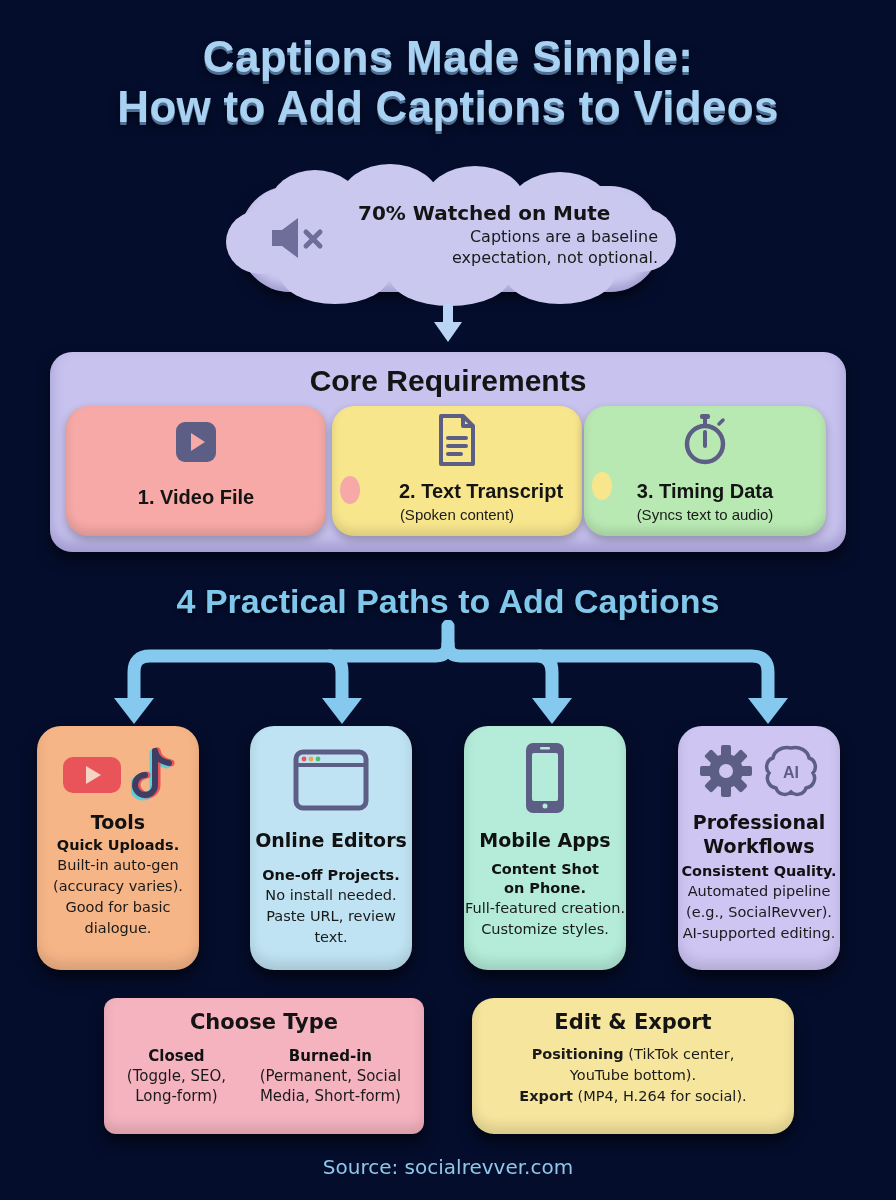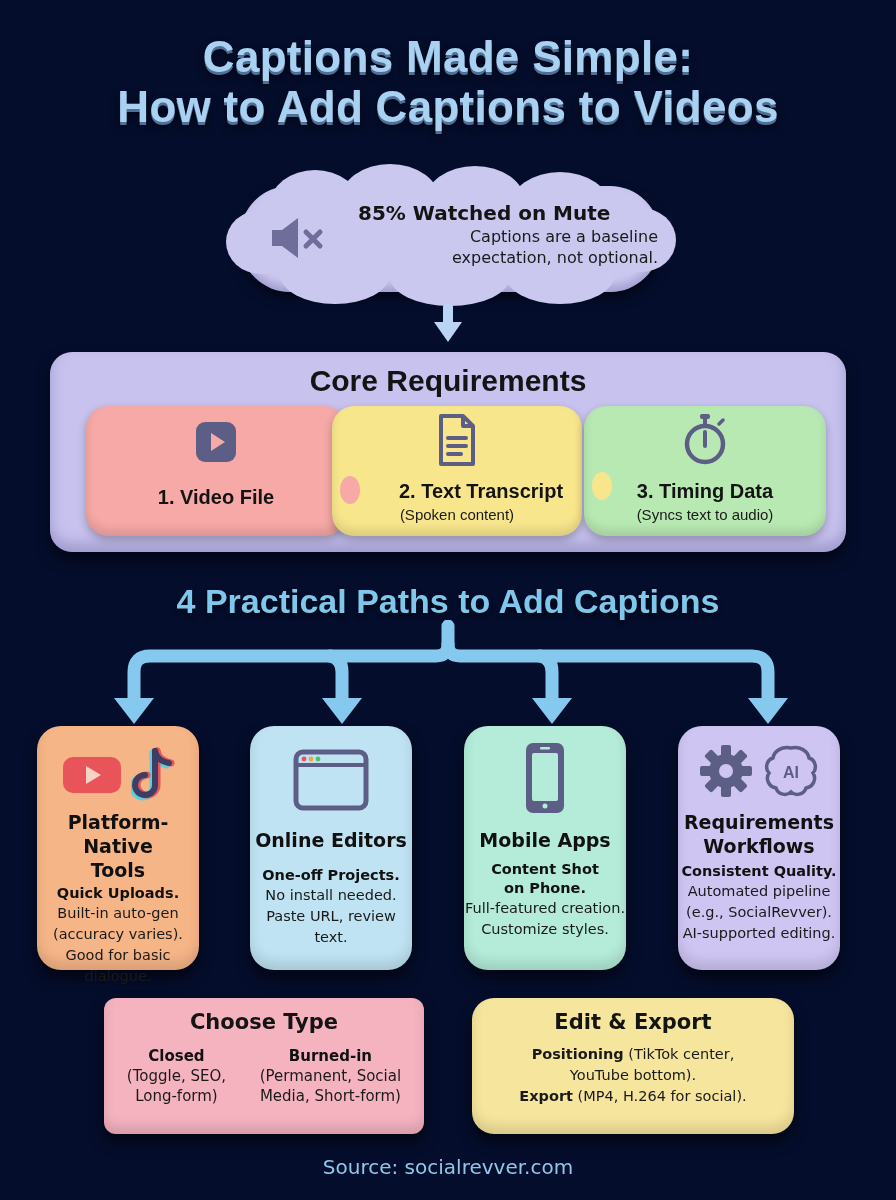--- a/index.html
+++ b/index.html
@@ -19,21 +19,21 @@
   .cloud-sub { font-size: 16px; line-height: 21px; color: #1a1a1a; text-align: right; }
 
   .arrow-down { position: absolute; left: 432px; top: 304px; width: 32px; height: 40px; }
 
   .core { position: absolute; left: 50px; top: 352px; width: 796px; height: 200px;
     background: #c7c2ee; border-radius: 22px; box-shadow: inset 0 -8px 14px rgba(90,80,150,.35), 0 8px 14px rgba(0,0,0,.5); }
   .core-title { position: absolute; left: 0; top: 12px; width: 100%; text-align: center;
     font-family: "Liberation Sans", sans-serif; font-weight: 700; font-size: 30px; color: #141414; }
   .req { position: absolute; top: 54px; height: 130px; border-radius: 22px;
     box-shadow: inset 0 -6px 10px rgba(0,0,0,.12), 0 4px 8px rgba(0,0,0,.25); text-align: center; }
-  .req1 { left: 36px; width: 260px; background: #f6a9a6; }
+  .req1 { left: 16px; width: 260px; background: #f6a9a6; }
   .req2 { left: 282px; width: 250px; background: #f8e68d; }
   .req3 { left: 534px; width: 242px; background: #b9e9b3; }
   .req-icon { position: absolute; left: 50%; transform: translateX(-50%); top: 14px; }
   .req-label { position: absolute; left: 0; width: 100%; font-family: "Liberation Sans", sans-serif; font-weight: 700; font-size: 20px; color: #141414; }
   .req-sub { position: absolute; left: 0; width: 100%; font-family: "Liberation Sans", sans-serif; font-size: 15px; color: #1a1a1a; }
   .connector { position: absolute; width: 22px; height: 30px; border-radius: 50%; top: 110px; }
 
   .paths-title { position: absolute; left: 0; top: 582px; width: 896px; text-align: center;
     color: #7fc8ec; font-family: "Liberation Sans", sans-serif; font-weight: 700; font-size: 34px;
     text-shadow: 0 3px 5px rgba(0,0,0,.6); }
@@ -80,21 +80,21 @@
   <div class="puff" style="left:-14px;top:24px;width:70px;height:64px;"></div>
   <div class="puff" style="left:366px;top:22px;width:70px;height:64px;"></div>
   <div class="puff" style="left:40px;top:58px;width:110px;height:60px;"></div>
   <div class="puff" style="left:150px;top:62px;width:120px;height:58px;"></div>
   <div class="puff" style="left:265px;top:58px;width:110px;height:60px;"></div>
   <svg class="cloud-icon" viewBox="0 0 56 48">
     <path d="M4 16 H14 L30 4 V44 L14 32 H4 Z" fill="#6f6e9a"></path>
     <path d="M38 18 L52 32 M52 18 L38 32" stroke="#6f6e9a" stroke-width="5" stroke-linecap="round"></path>
   </svg>
   <div class="cloud-text">
-    <div class="cloud-title">85% Watched on Mute</div>
+    <div class="cloud-title">70% Watched on Mute</div>
     <div class="cloud-sub">Captions are a baseline</div>
     <div class="cloud-sub">expectation, not optional.</div>
   </div>
 </div>
 
 <svg class="arrow-down" viewBox="0 0 32 40">
   <rect x="11" y="0" width="10" height="22" rx="3" fill="#b9d4f5"></rect>
   <path d="M2 18 H30 L16 38 Z" fill="#b9d4f5"></path>
 </svg>
 
@@ -160,21 +160,20 @@
     </svg>
     <svg width="44" height="56" viewBox="0 0 44 56">
       <path d="M24 4 V38 A10 10 0 1 1 14 28" fill="none" stroke="#5ecfd9" stroke-width="7" stroke-linecap="round" transform="translate(-2,2)"></path>
       <path d="M24 4 Q26 14 38 16" fill="none" stroke="#5ecfd9" stroke-width="7" stroke-linecap="round" transform="translate(-2,2)"></path>
       <path d="M24 4 V38 A10 10 0 1 1 14 28" fill="none" stroke="#e8545a" stroke-width="7" stroke-linecap="round" transform="translate(2,0)"></path>
       <path d="M24 4 Q26 14 38 16" fill="none" stroke="#e8545a" stroke-width="7" stroke-linecap="round" transform="translate(2,0)"></path>
       <path d="M24 4 V38 A10 10 0 1 1 14 28" fill="none" stroke="#3e3d63" stroke-width="6" stroke-linecap="round"></path>
       <path d="M24 4 Q26 14 38 16" fill="none" stroke="#3e3d63" stroke-width="6" stroke-linecap="round"></path>
     </svg>
   </div>
-  <div class="card-title">Platform-Native</div>
   <div class="card-title">Tools</div>
   <div class="card-tag" style="margin-top:2px">Quick Uploads.</div>
   <div class="card-body">Built-in auto-gen</div>
   <div class="card-body">(accuracy varies).</div>
   <div class="card-body">Good for basic</div>
   <div class="card-body">dialogue.</div>
 </div>
 
 <div class="card card2">
   <div class="card-icons" style="height:84px;margin-top:12px">
@@ -222,21 +221,21 @@
         <rect x="-5" y="-26" width="10" height="12" rx="2" transform="rotate(315)"></rect>
         <circle r="17"></circle>
       </g>
       <circle cx="28" cy="28" r="7" fill="#cec5f3"></circle>
     </svg>
     <svg width="58" height="56" viewBox="0 0 58 56">
       <path d="M29 5 C20 3 12 8 11 15 C4 17 3 26 7 30 C3 36 7 44 14 45 C16 52 25 53 29 49 C33 53 42 52 44 45 C51 44 55 36 51 30 C55 26 54 17 47 15 C46 8 38 3 29 5 Z" fill="none" stroke="#5d5e85" stroke-width="3.5"></path>
       <text x="29" y="35" text-anchor="middle" font-family="Liberation Sans, sans-serif" font-weight="700" font-size="16" fill="#5d5e85">AI</text>
     </svg>
   </div>
-  <div class="card-title" style="margin-top:4px">Requirements</div>
+  <div class="card-title" style="margin-top:4px">Professional</div>
   <div class="card-title">Workflows</div>
   <div class="card-tag" style="margin-top:4px">Consistent Quality.</div>
   <div class="card-body">Automated pipeline</div>
   <div class="card-body">(e.g., SocialRevver).</div>
   <div class="card-body">AI-supported editing.</div>
 </div>
 
 <div class="bottom choose">
   <div class="bottom-title">Choose Type</div>
   <div class="cols">

